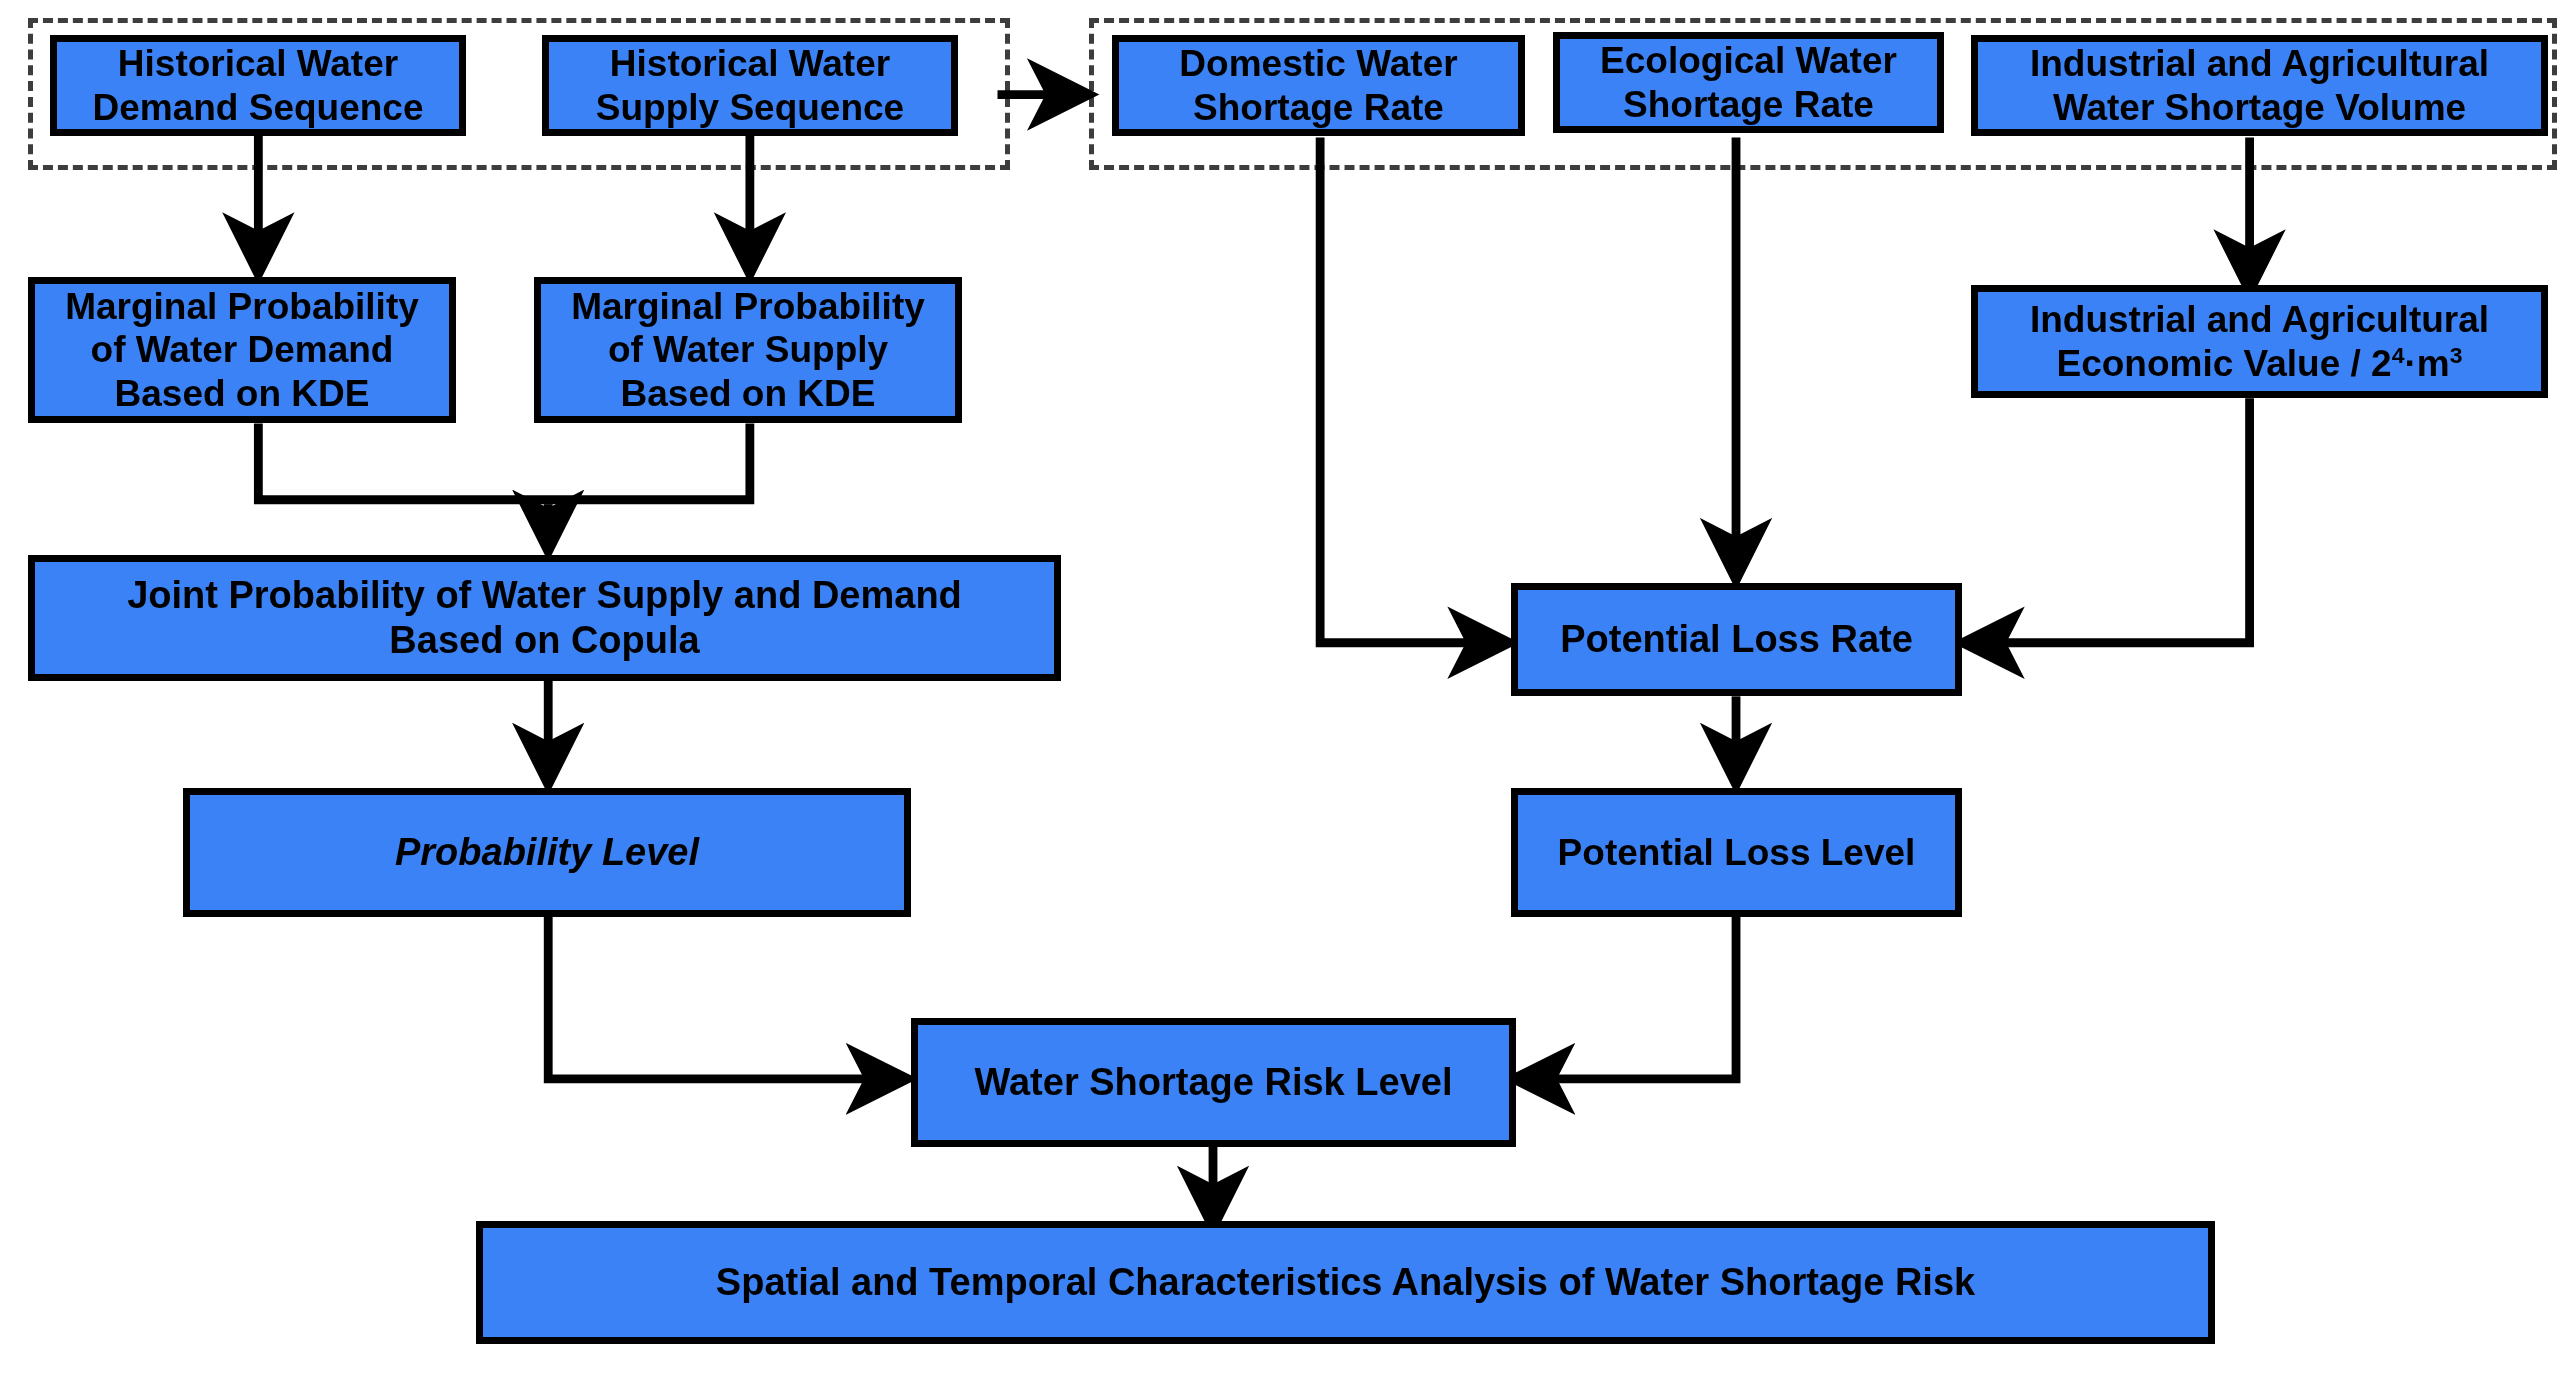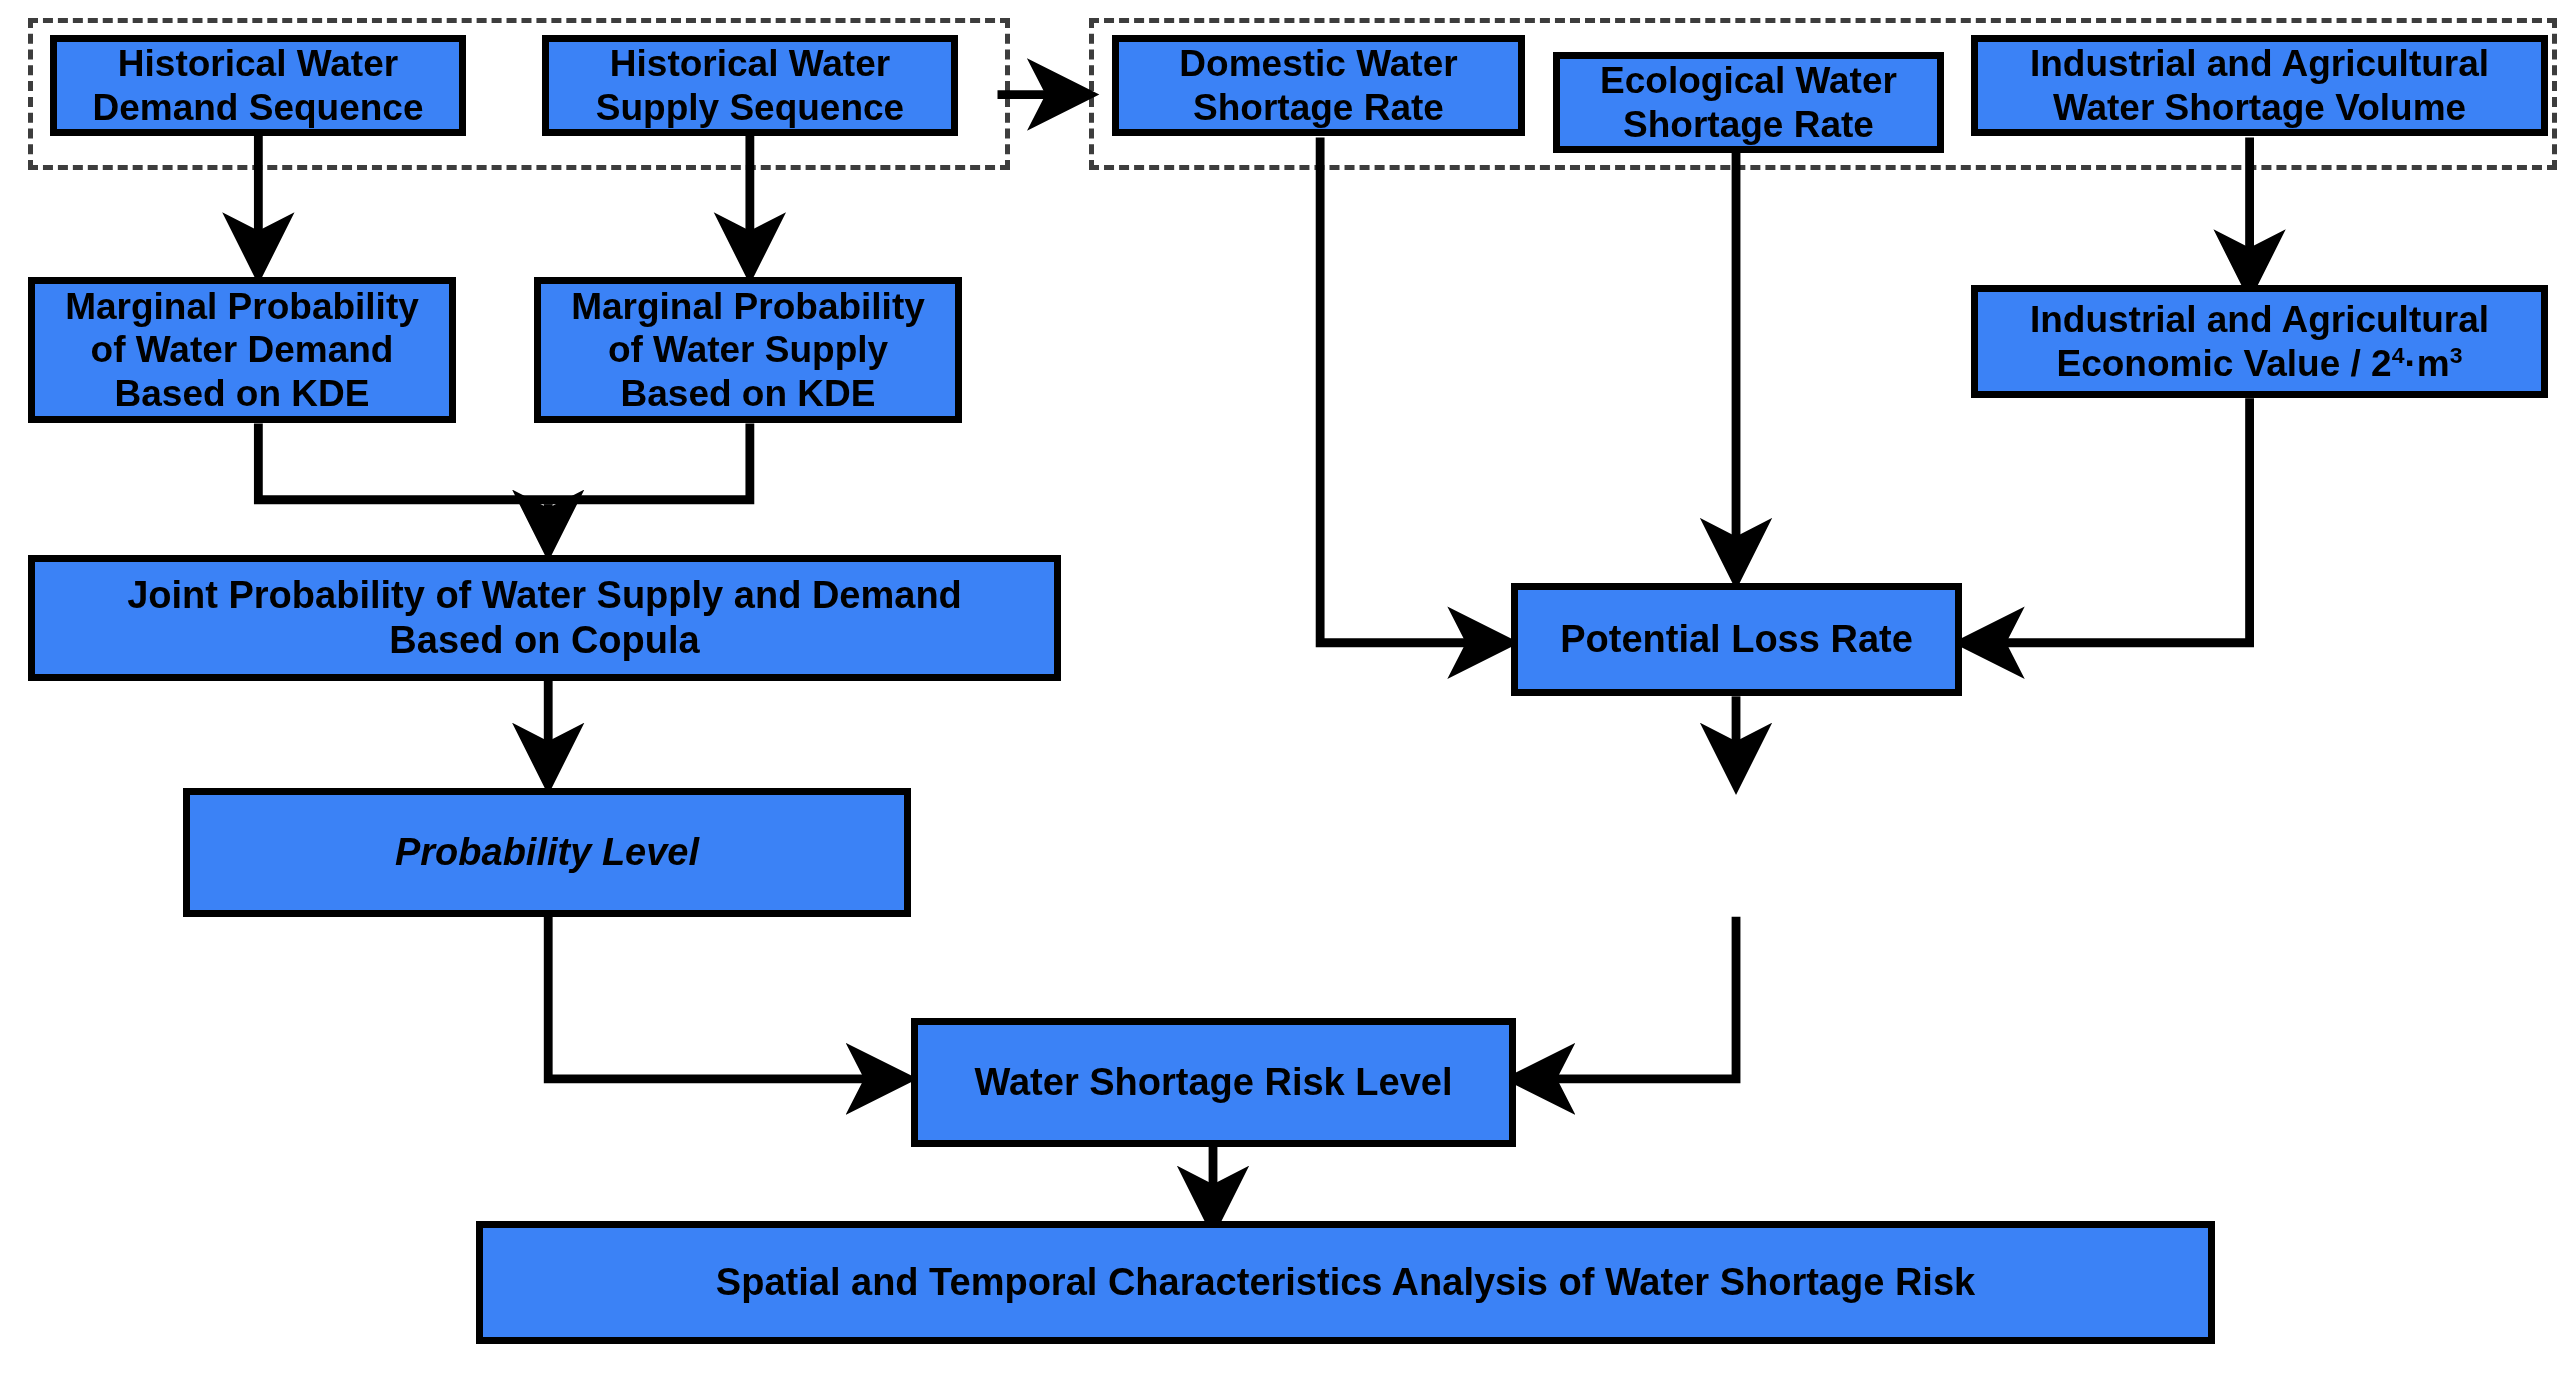--- a/index.html
+++ b/index.html
@@ -113,21 +113,21 @@
   <div class="node f58" style="left:542px; top:35px; width:416px; height:101px;">
     <span class="txt" style="white-space:pre-line;">Historical Water
 Supply Sequence</span>
   </div>
 
   <div class="node f58" style="left:1112px; top:35px; width:413px; height:101px;">
     <span class="txt" style="white-space:pre-line;">Domestic Water
 Shortage Rate</span>
   </div>
 
-  <div class="node f58" style="left:1553px; top:52px; width:391px; height:101px;">
+  <div class="node f58" style="left:1553px; top:32px; width:391px; height:101px;">
     <span class="txt" style="white-space:pre-line;">Ecological Water
 Shortage Rate</span>
   </div>
 
   <div class="node f58" style="left:1971px; top:35px; width:577px; height:101px;">
     <span class="txt" style="white-space:pre-line;">Industrial and Agricultural
 Water Shortage Volume</span>
   </div>
 
   <div class="node f58" style="left:28px; top:277px; width:428px; height:146px;">
@@ -155,20 +155,23 @@
   </div>
 
   <div class="node f60" style="left:1511px; top:583px; width:451px; height:113px;">
     <span class="txt">Potential Loss Rate</span>
   </div>
 
   <div class="node f60" style="left:183px; top:788px; width:728px; height:129px;font-style:italic;">
     <span class="txt">Probability Level</span>
   </div>
 
+  <div class="node f58" style="left:1511px; top:788px; width:451px; height:129px;">
+    <span class="txt">Potential Loss Level</span>
+  </div>
 
   <div class="node f60" style="left:911px; top:1018px; width:605px; height:129px;">
     <span class="txt">Water Shortage Risk Level</span>
   </div>
 
   <div class="node f60" style="left:476px; top:1221px; width:1739px; height:123px;">
     <span class="txt">Spatial and Temporal Characteristics Analysis of Water Shortage Risk</span>
   </div>
 
 </div>

